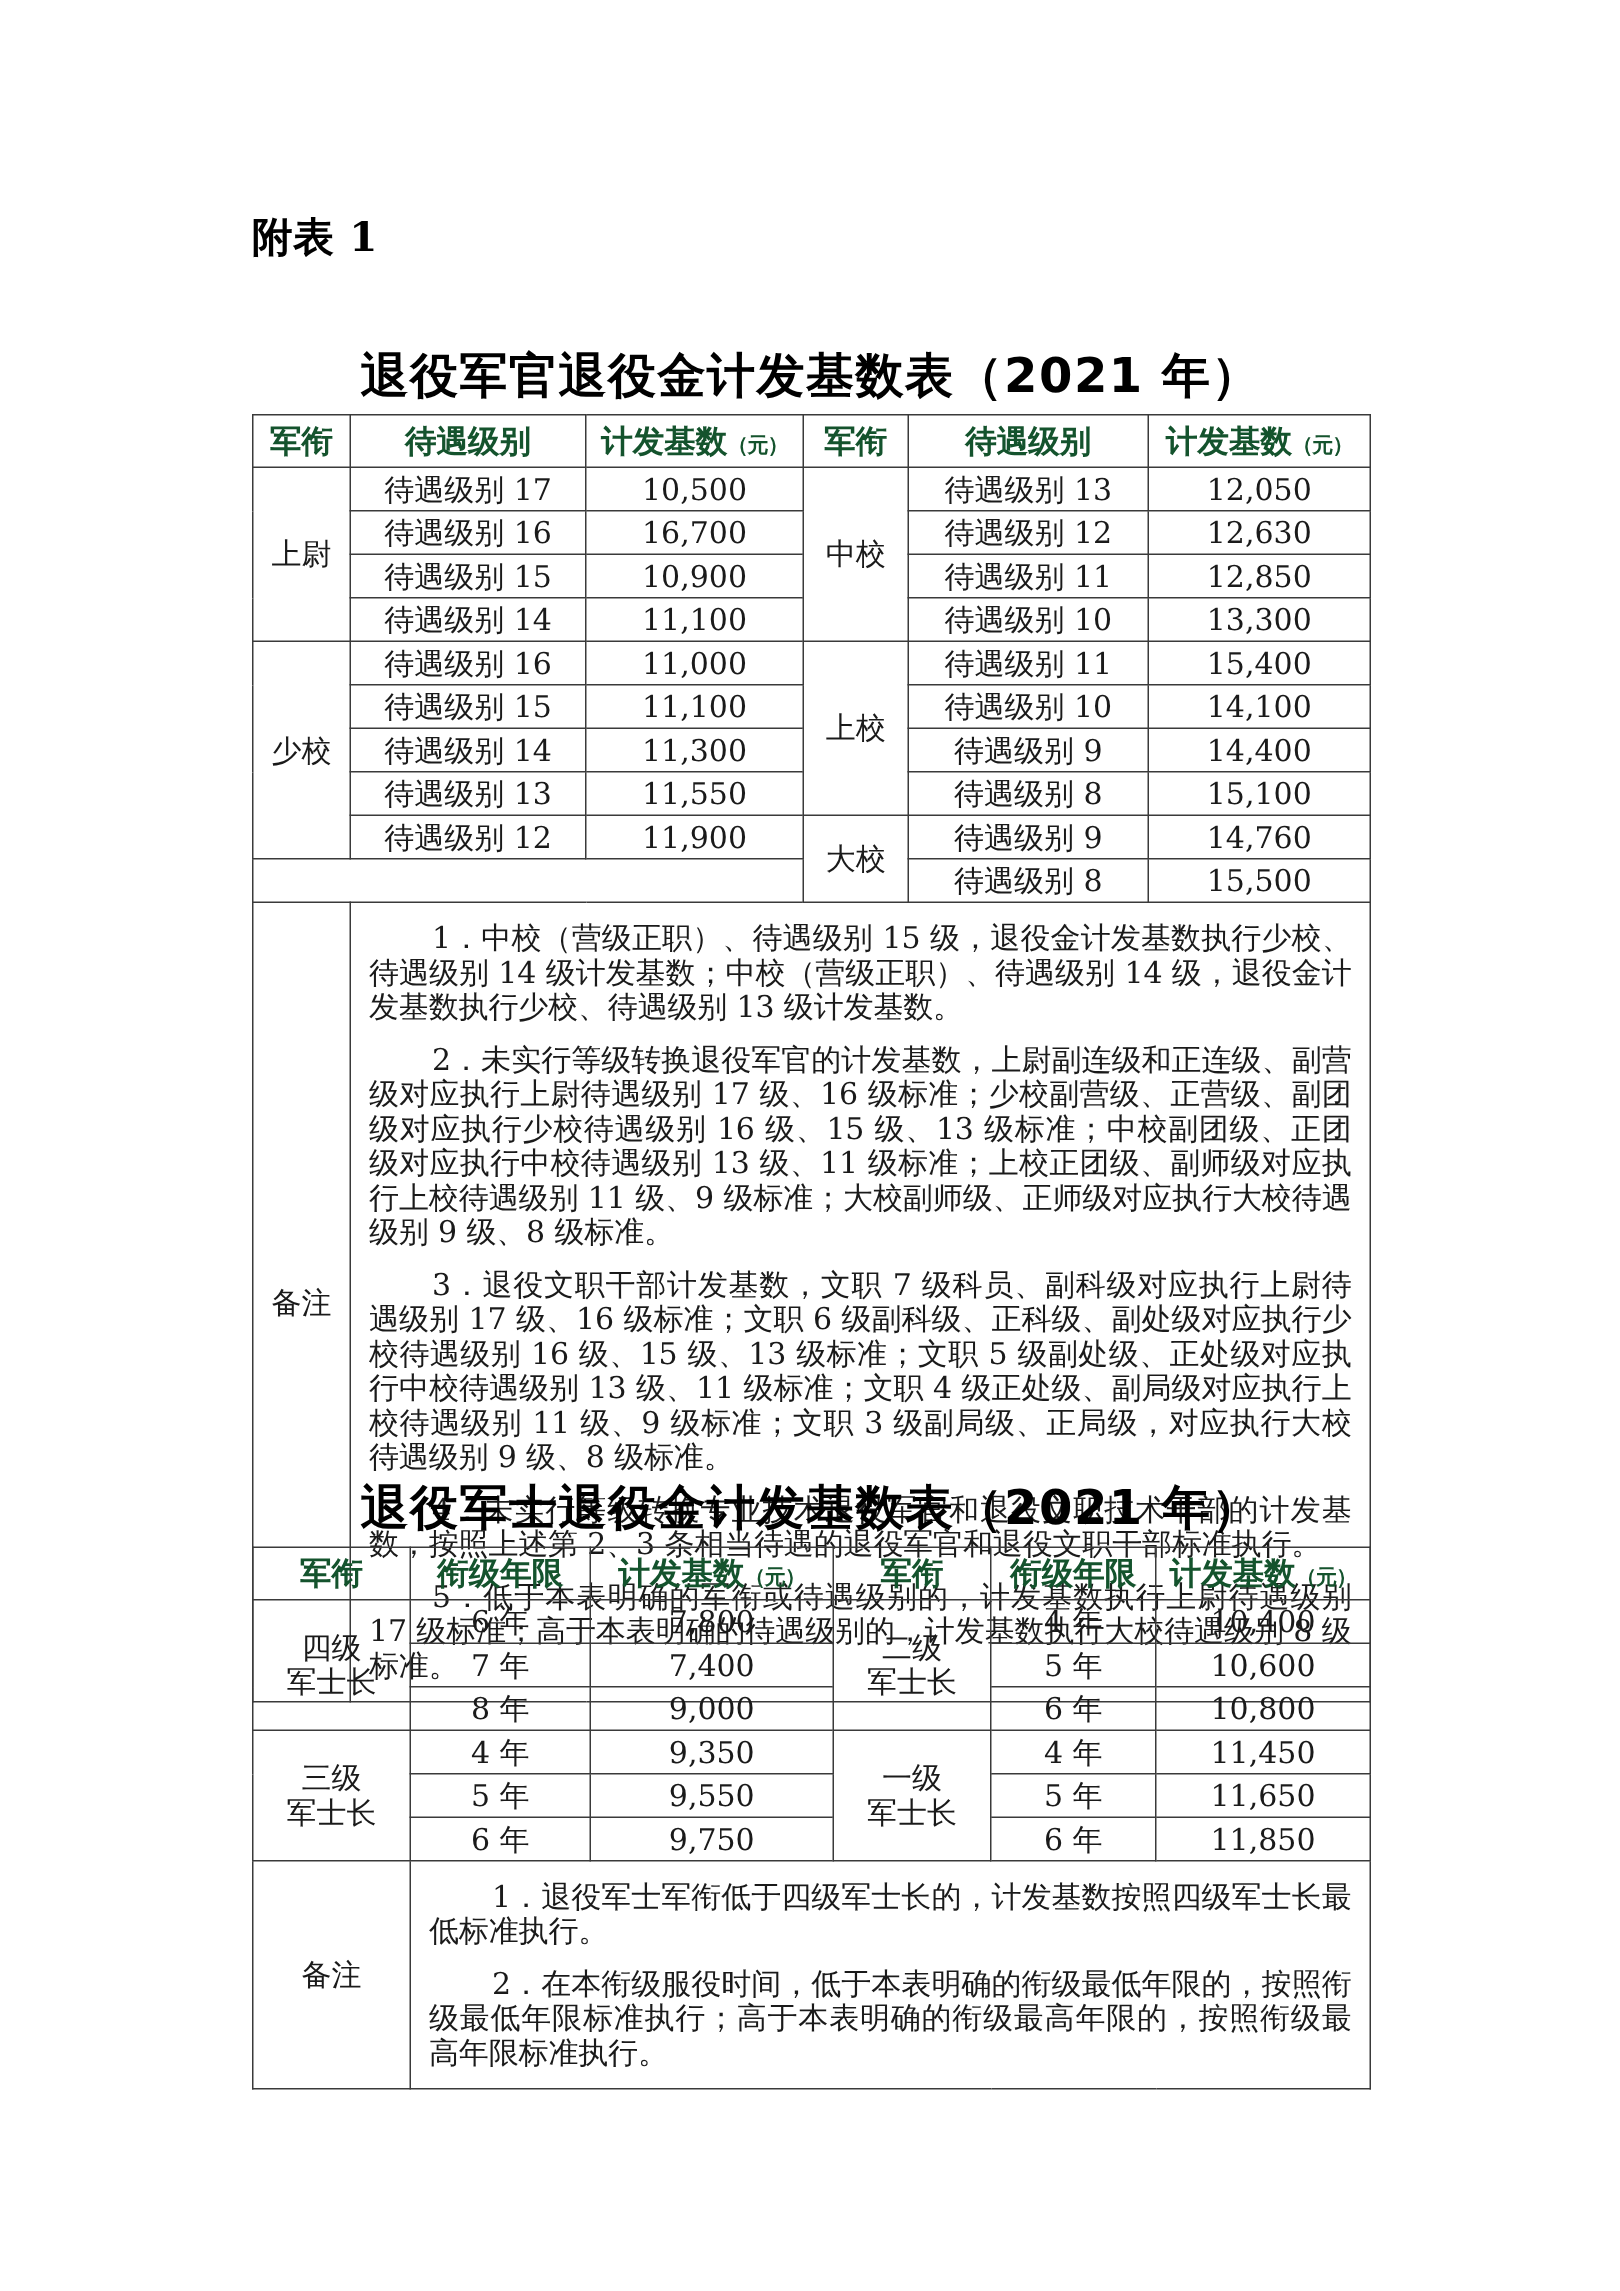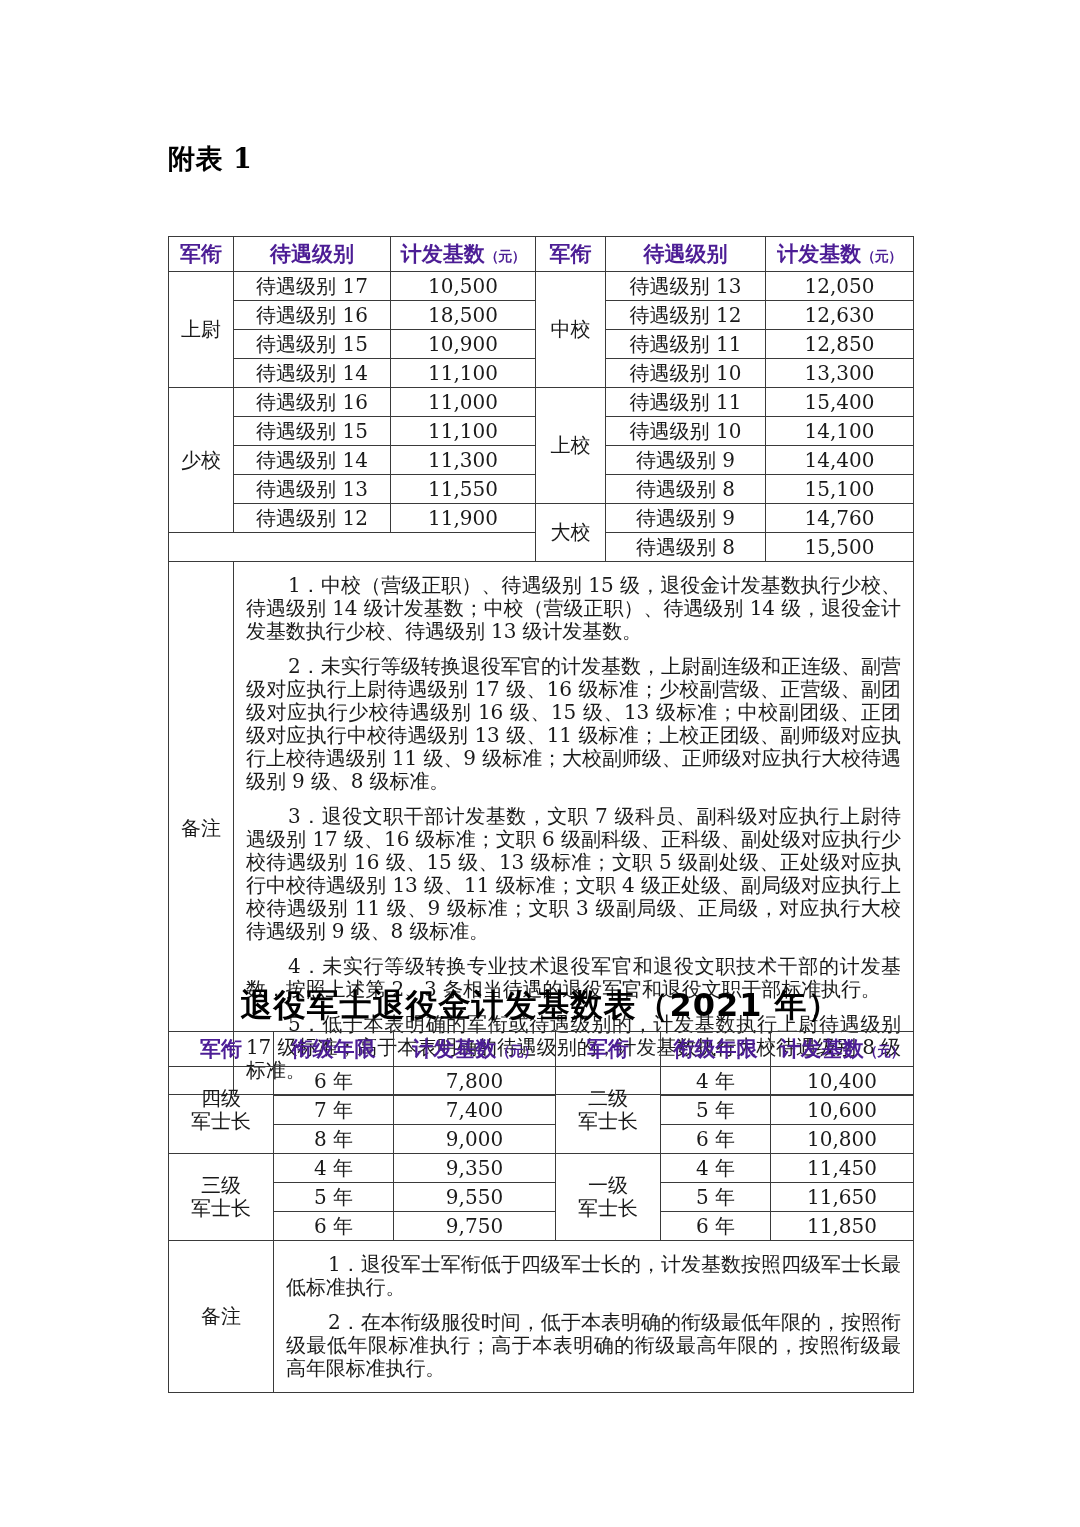--- a/index.html
+++ b/index.html
@@ -68,21 +68,21 @@
     font-size: 20px;
     line-height: 1.15;
     font-weight: 400;
     color: #1a1a1a;
     height: 28px;
   }
   table.grid th {
     font-weight: 700;
     height: 34px;
     font-size: 21px;
-    color: #4c1d95;
+    color: #14532d;
   }
   .unit {
     font-size: 14px;
     letter-spacing: -0.5px;
   }
   .rank-cell {
     font-size: 21px;
     line-height: 1.25;
   }
   .empty-cell { border-right: 1px solid #3a3a3a; }
@@ -107,20 +107,21 @@
   }
 </style>
 </head>
 <body>
 
 <div class="page">
 
   <div class="doc-label">附表 1</div>
 
   <div class="tbl-wrap" id="wrap-officers">
+    <div class="table-title">退役军官退役金计发基数表（2021 年）</div>
     <table class="grid">
       <colgroup>
         <col style="width:65px">
           <col style="width:157px">
           <col style="width:145px">
         <col style="width:70px">
           <col style="width:160px">
           <col style="width:148px">
       </colgroup>
       <thead>
@@ -137,21 +138,21 @@
           <tr>
             <td class="rank-cell" rowspan="4">上尉</td>
             <td>待遇级别 17</td>
             <td>10,500</td>
             <td class="rank-cell" rowspan="4">中校</td>
             <td>待遇级别 13</td>
             <td>12,050</td>
           </tr>
           <tr>
             <td>待遇级别 16</td>
-            <td>18,500</td>
+            <td>16,700</td>
             <td>待遇级别 12</td>
             <td>12,630</td>
           </tr>
           <tr>
             <td>待遇级别 15</td>
             <td>10,900</td>
             <td>待遇级别 11</td>
             <td>12,850</td>
           </tr>
           <tr>

